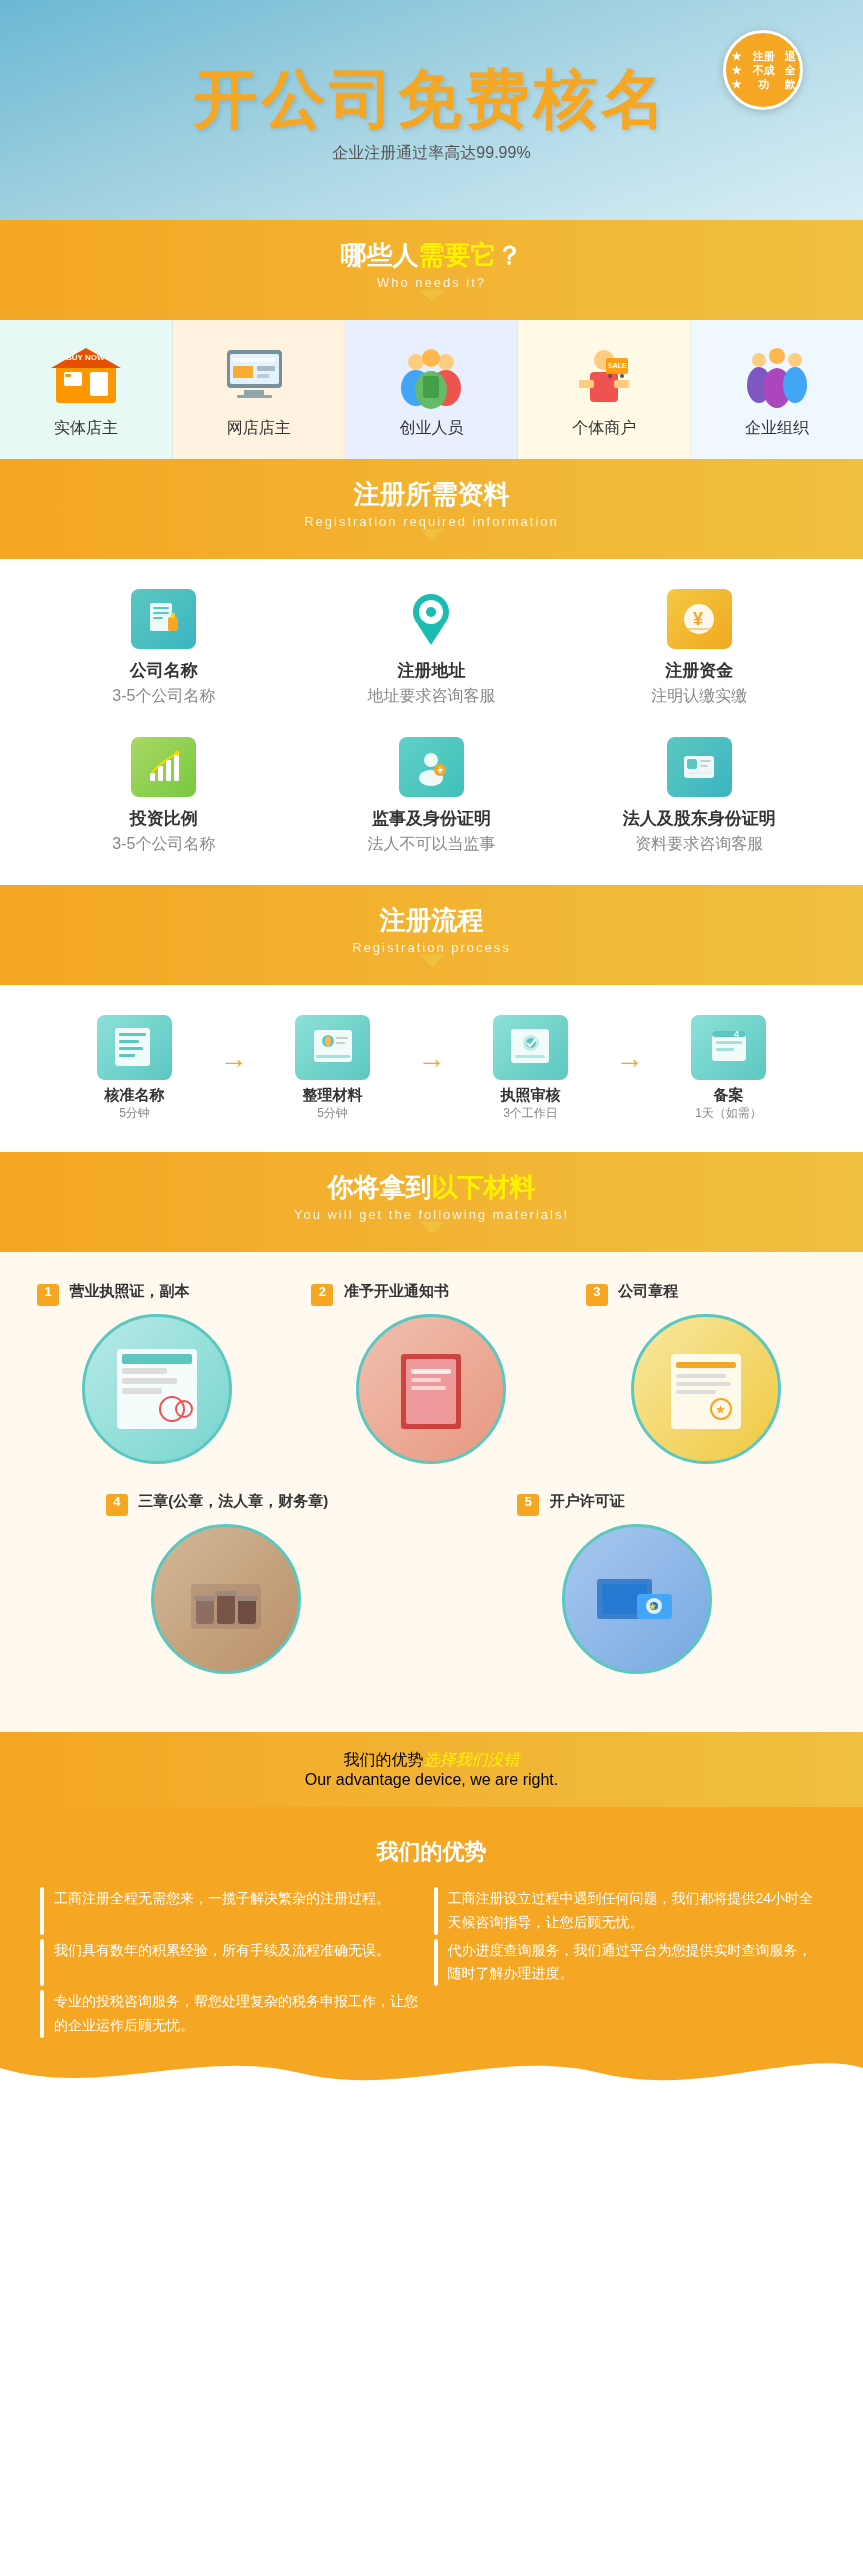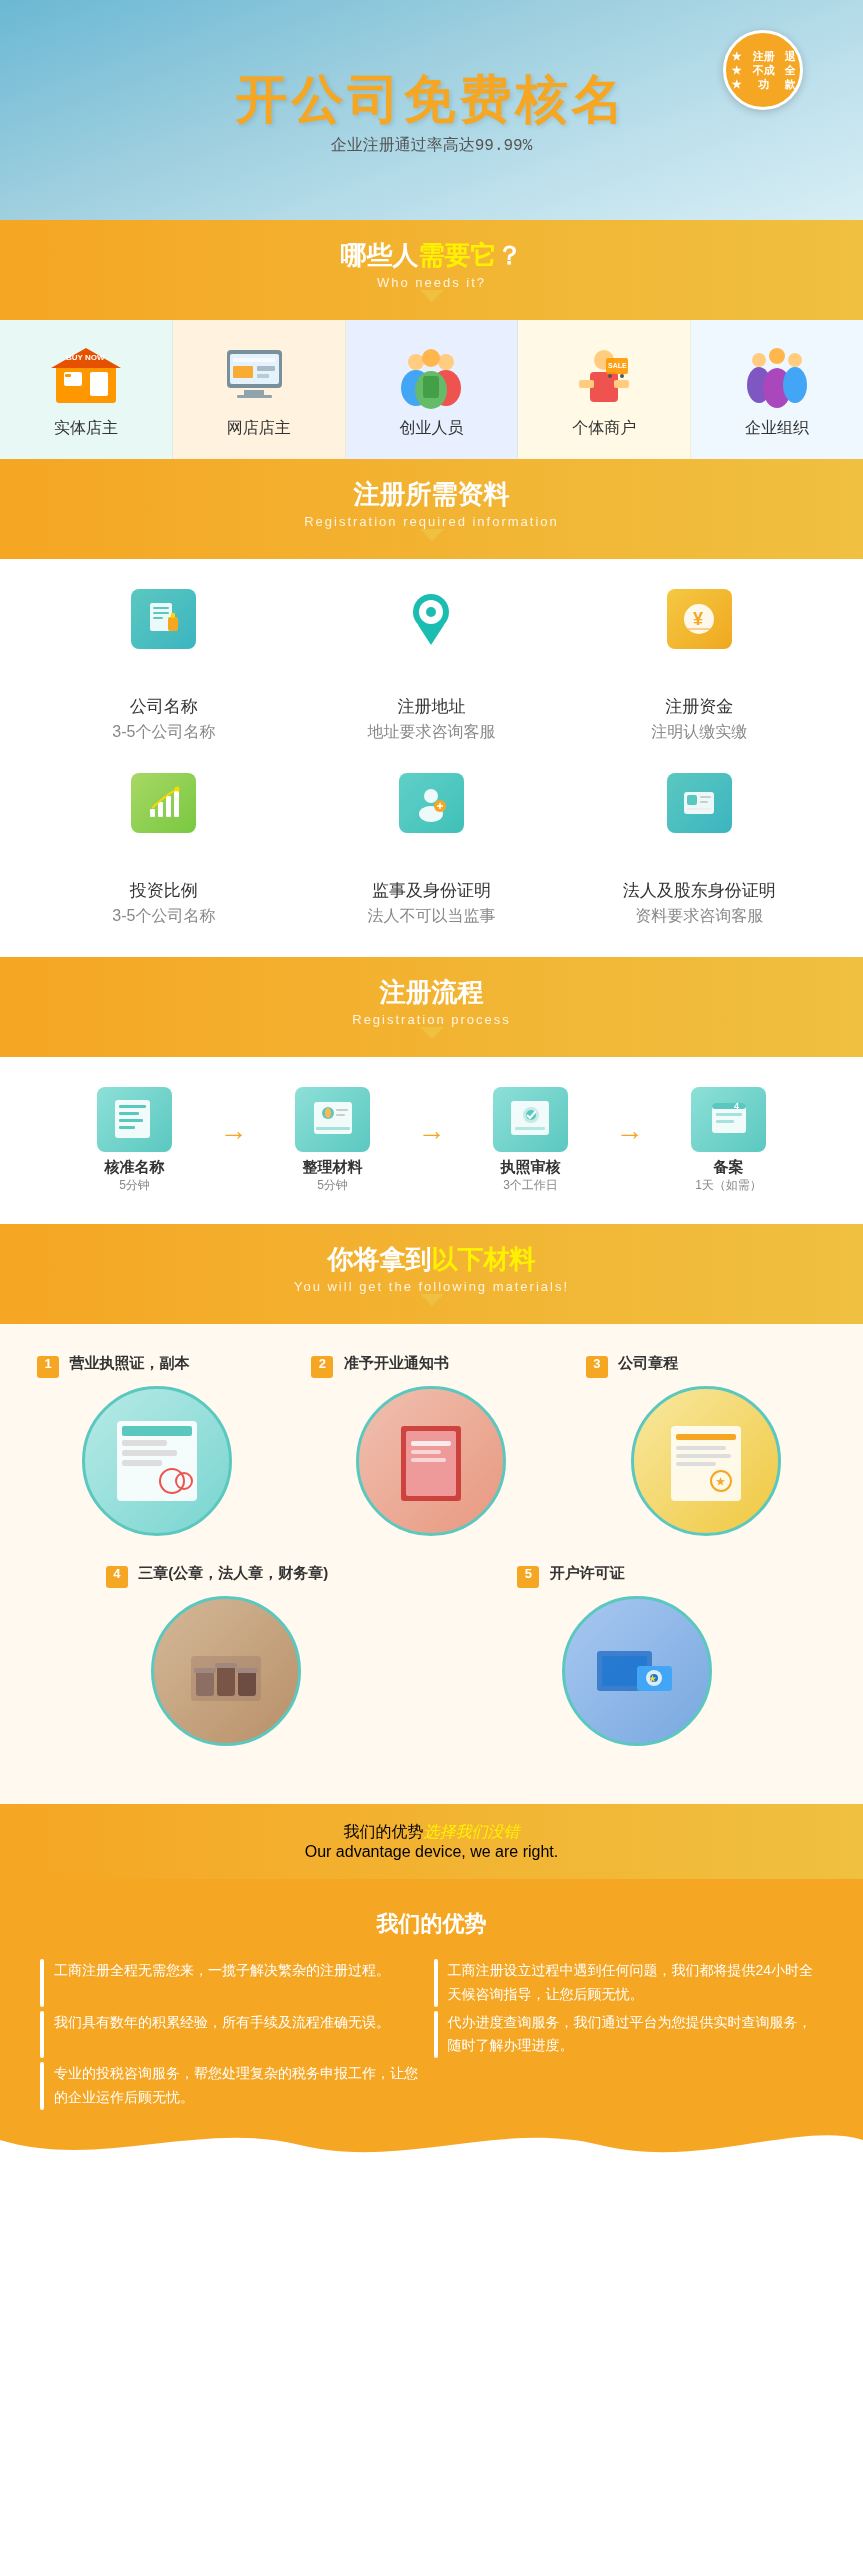--- a/index.html
+++ b/index.html
@@ -18,31 +18,30 @@
     .hero-bg {
       position: absolute; inset: 0;
       background: linear-gradient(160deg, #6BB8D4 0%, #9ECFDF 40%, #BDE0EC 70%, #D8EEF5 100%);
     }
     .hero-content {
       position: relative;
       z-index: 2;
       text-align: center;
     }
     .hero-title {
-      font-size: 52px;
+      font-size: 64px;
       font-weight: 900;
       color: #F5A623;
       text-shadow: 2px 2px 4px rgba(0,0,0,0.1);
       letter-spacing: 4px;
     }
     .hero-subtitle {
       font-size: 16px;
       color: #555;
       margin-top: 0;
-      font-family: Liberation Mono, monospace;
     }
     .hero-badge {
       position: absolute;
       right: 60px;
       top: 30px;
       width: 80px;
       height: 80px;
       background: #F5A623;
       border-radius: 50%;
       display: flex;
@@ -132,24 +131,23 @@
       gap: 30px 20px;
     }
     .reg-item {
       display: flex;
       flex-direction: column;
       align-items: center;
       text-align: center;
     }
     .reg-title {
       font-size: 17px;
-      font-weight: normal;
+      font-weight: bold;
       color: #333;
       margin-bottom: 4px;
-      margin-top: 36px;
     }
     .reg-desc {
       font-size: 16px;
       color: #888;
     }
 
     
     .process-section {
       background: #fff;
       padding: 30px 20px;

